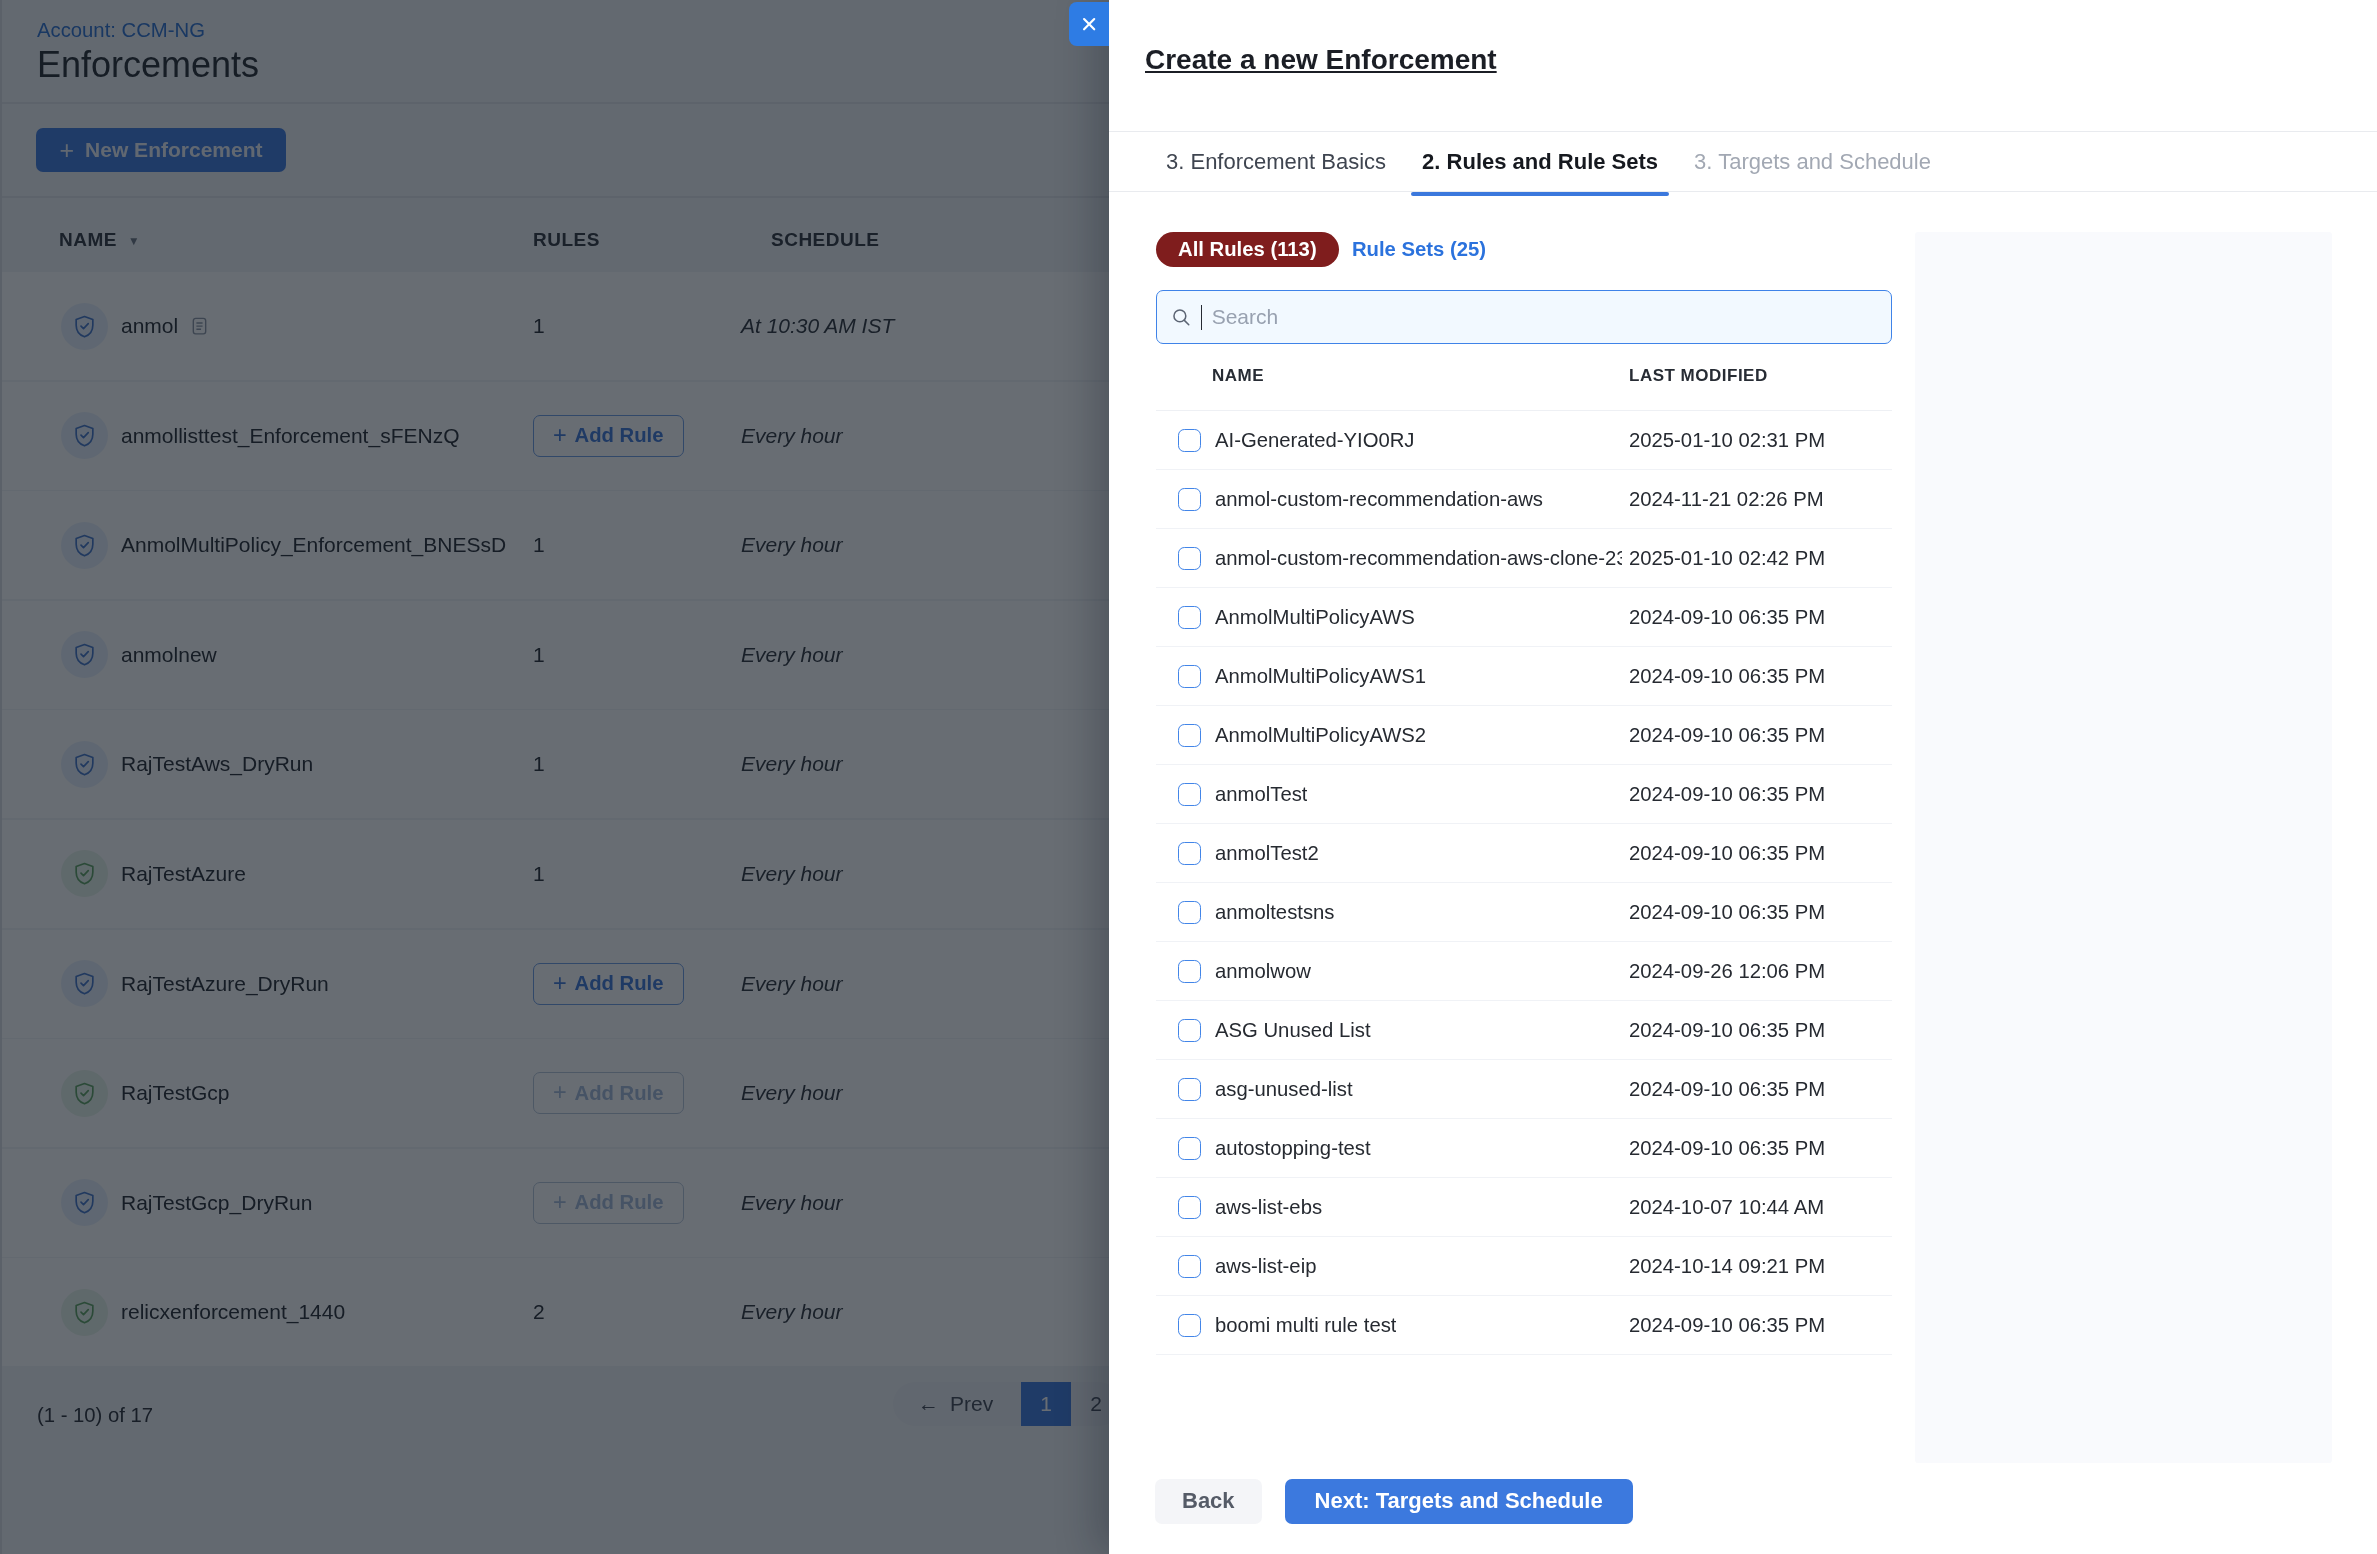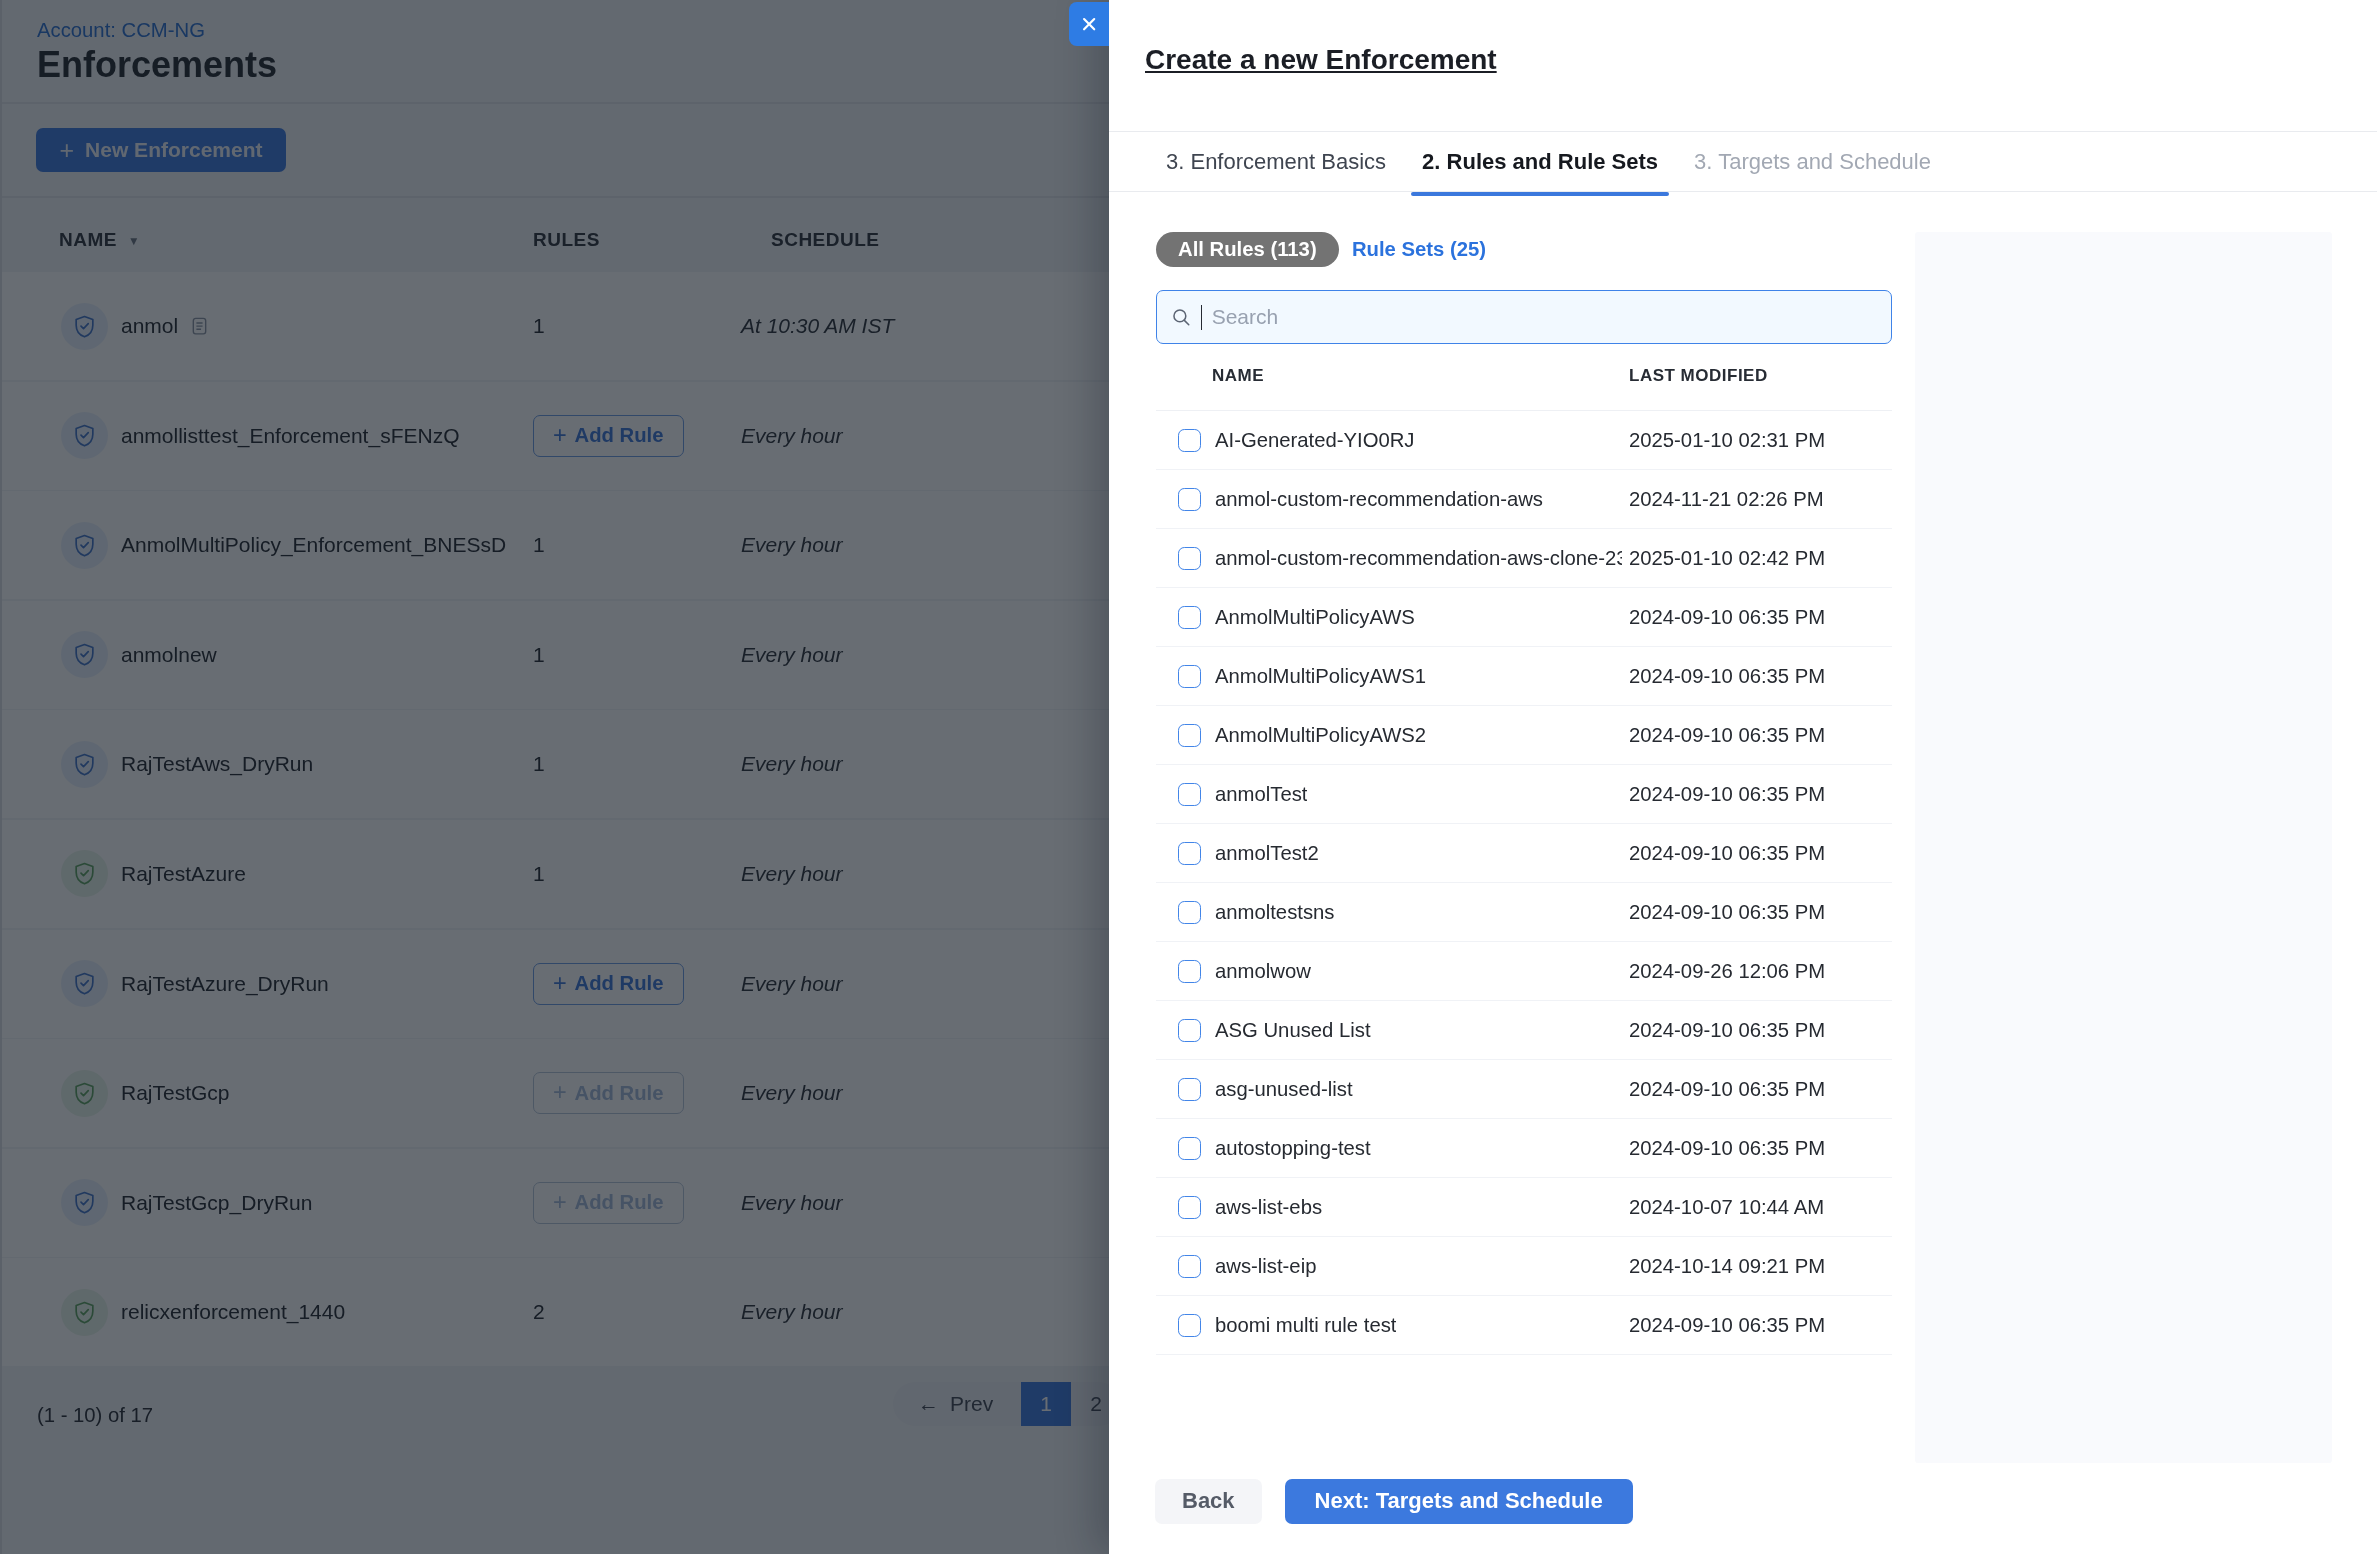--- a/index.html
+++ b/index.html
@@ -2,21 +2,21 @@
 <html style="font-size:12.5px"><head>
 <meta charset="utf-8">
 <style>
   * { margin:0; padding:0; box-sizing:border-box; }
   html,body { width:2377px; height:1554px; overflow:hidden; }
   body { position:relative; font-family:"Liberation Sans","DejaVu Sans",sans-serif; background:#f2f4f7; }
 
   
   .page { position:absolute; inset:0; background:#f2f4f7; border-left:2.3px solid #dcdfe5; z-index:1; }
   .crumb { position:absolute; left:35px; top:19px; font-size:20.3px; color:#2b6fd0; cursor:pointer; }
-  .page-title { position:absolute; left:35px; top:44px; font-size:36px; font-weight:700; color:#22262d; }
+  .page-title { position:absolute; left:35px; top:44px; font-size:36px; font-weight:400; color:#22262d; }
   .hr { position:absolute; left:0; right:0; height:1.6px; background:#e2e5ea; }
   .hr1 { top:102px; } .hr2 { top:196px; }
   .btn-new { position:absolute; left:34px; top:128px; height:44px; padding:0 23.5px; border:none; border-radius:7px;
              background:#3b77de; color:#edf1f8; font-size:21px; font-weight:600; display:inline-flex; align-items:center; gap:11px;
              font-family:inherit; cursor:pointer; }
   .btn-new .plus { font-size:25px; font-weight:400; line-height:1; }
 
   .thead { position:absolute; left:0; right:0; top:229px; height:23.5px; font-size:19px; font-weight:700; color:#2c313a; letter-spacing:0.5px; }
   .thead .col-name { position:absolute; left:57px; display:flex; align-items:center; gap:11px; }
   .thead .caret { font-size:11.7px; color:#6a7380; }
@@ -60,21 +60,21 @@
   .drawer-title { position:absolute; left:36px; top:44px; font-size:28px; font-weight:700; color:#1b1e25;text-decoration:underline; }
 
   .tabs { position:absolute; left:0; right:0; top:131px; height:61px; border-top:1.6px solid #e9ebef; border-bottom:1.6px solid #e9ebef;
           display:flex; align-items:center; gap:36px; padding-left:57px; }
   .tab { font-size:22px; color:#3f4550; cursor:pointer; white-space:nowrap; }
   .tab.active { font-weight:700; color:#16191f; position:relative; }
   .tab.active::after { content:""; position:absolute; left:-11px; right:-11px; bottom:-21px; height:3.9px; background:#3b78dd; border-radius:2.3px; }
   .tab.future { color:#a2a8b3; }
 
   .filters { position:absolute; left:47px; top:232px; height:35px; display:flex; align-items:center; }
-  .pill-dark { height:35px; padding:0 22px; border-radius:18px; background:#737373; color:#ffffff;
+  .pill-dark { height:35px; padding:0 22px; border-radius:18px; background:#7f1d1d; color:#ffffff;
                font-size:20.3px; font-weight:700; display:inline-flex; align-items:center; cursor:pointer; }
   .link-pill { margin-left:13.3px; color:#2b72dd; font-size:20.3px; font-weight:700; cursor:pointer; }
 
   .searchbox { position:absolute; left:47px; top:290px; width:736px; height:54px; border:1.6px solid #3f83e8; border-radius:7px;
                background:#f2f9ff; display:flex; align-items:center; padding-left:14px; gap:9.4px; }
   .searchbox .sicon { color:#5c6574; display:inline-flex; }
   .searchbox .ibeam { width:1.6px; height:25px; background:#252a33; }
   .searchbox input { flex:1; border:none; outline:none; background:transparent; font-size:21px; color:#20242c; font-family:inherit; height:100%; }
   .searchbox input::placeholder { color:#98a1b0; }
 

